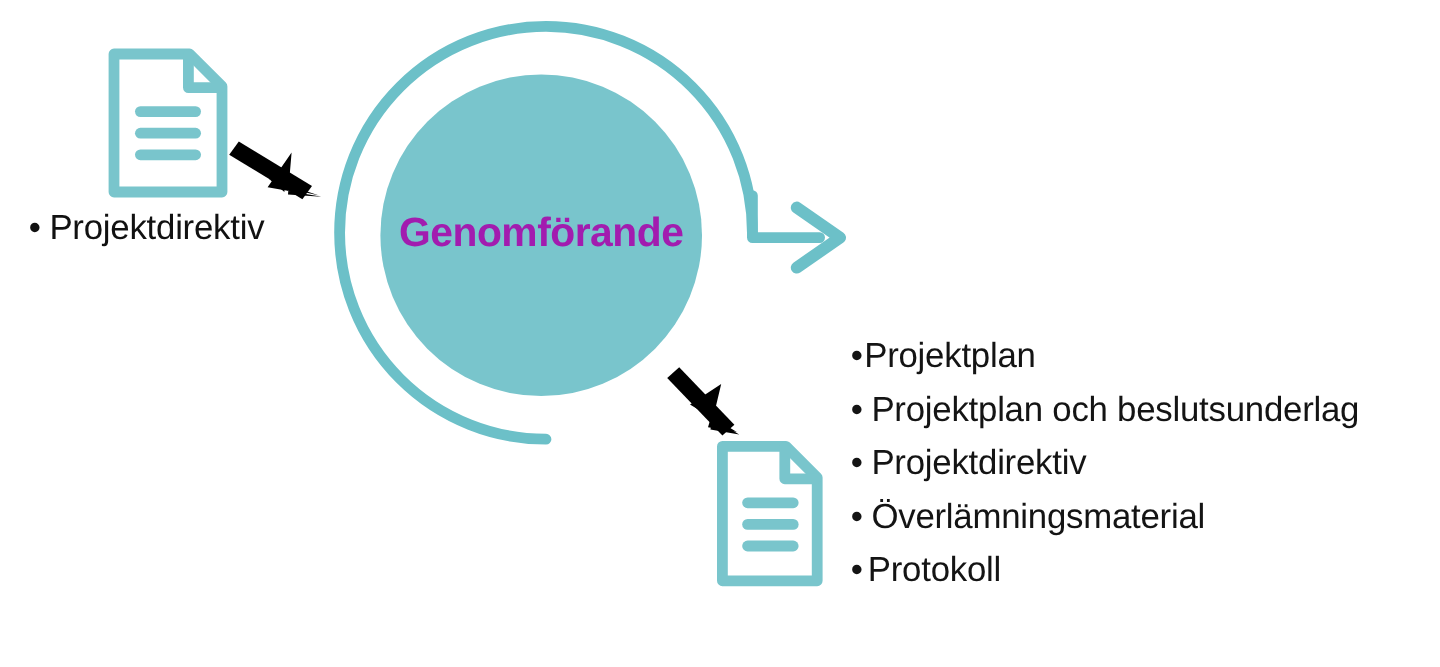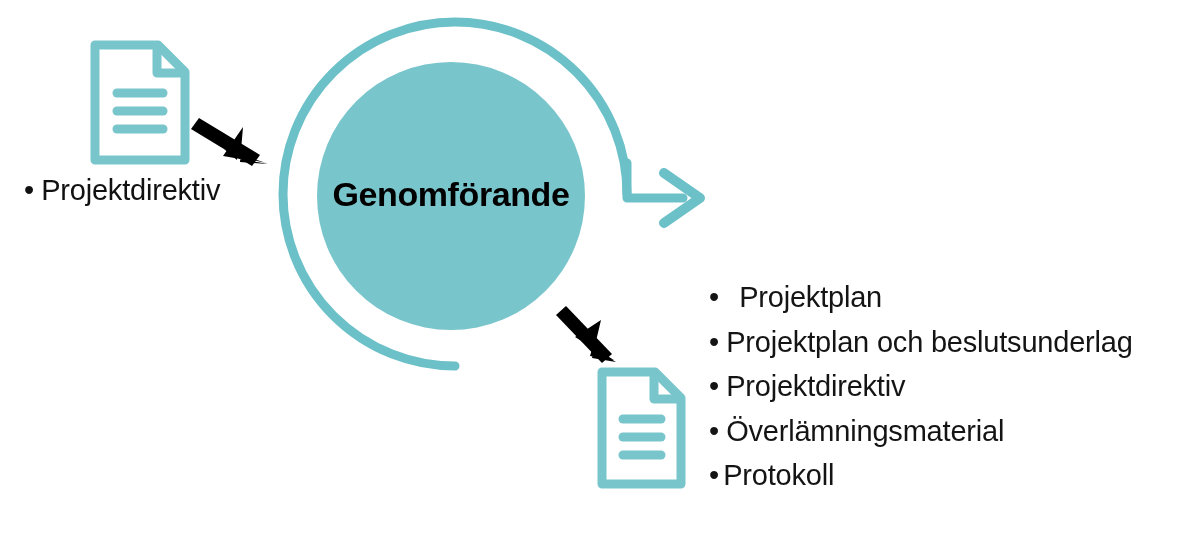--- a/index.html
+++ b/index.html
@@ -39,21 +39,21 @@
     letter-spacing: -0.2px;
   }
   .center-label {
     left: 318px;
     top: 177px;
     width: 266px;
     text-align: center;
     font-size: 34px;
     font-weight: bold;
     letter-spacing: -0.4px;
-    color: #000000;
+    color: #a21caf;
   }
   .out-list {
     position: absolute;
     left: 709px;
     top: 283px;
     width: 480px;
   }
   .out-item {
     font-size: 29px;
     color: #141414;
@@ -119,21 +119,21 @@
   </svg>
 
   <div class="txt input-label">
     <span class="bullet-dot">•</span><span style="margin-left:7px">Projektdirektiv</span>
   </div>
 
   <div class="txt center-label">Genomförande</div>
 
   <div class="out-list">
     <div class="out-item">
-      <span class="bullet-dot">•</span><span style="margin-left:20px">Projektplan</span>
+      <span class="bullet-dot">•</span><span style="margin-left:1px">Projektplan</span>
     </div>
     <div class="out-item">
       <span class="bullet-dot">•</span><span style="margin-left:7px">Projektplan och beslutsunderlag</span>
     </div>
     <div class="out-item">
       <span class="bullet-dot">•</span><span style="margin-left:7px">Projektdirektiv</span>
     </div>
     <div class="out-item">
       <span class="bullet-dot">•</span><span style="margin-left:7px">Överlämningsmaterial</span>
     </div>

